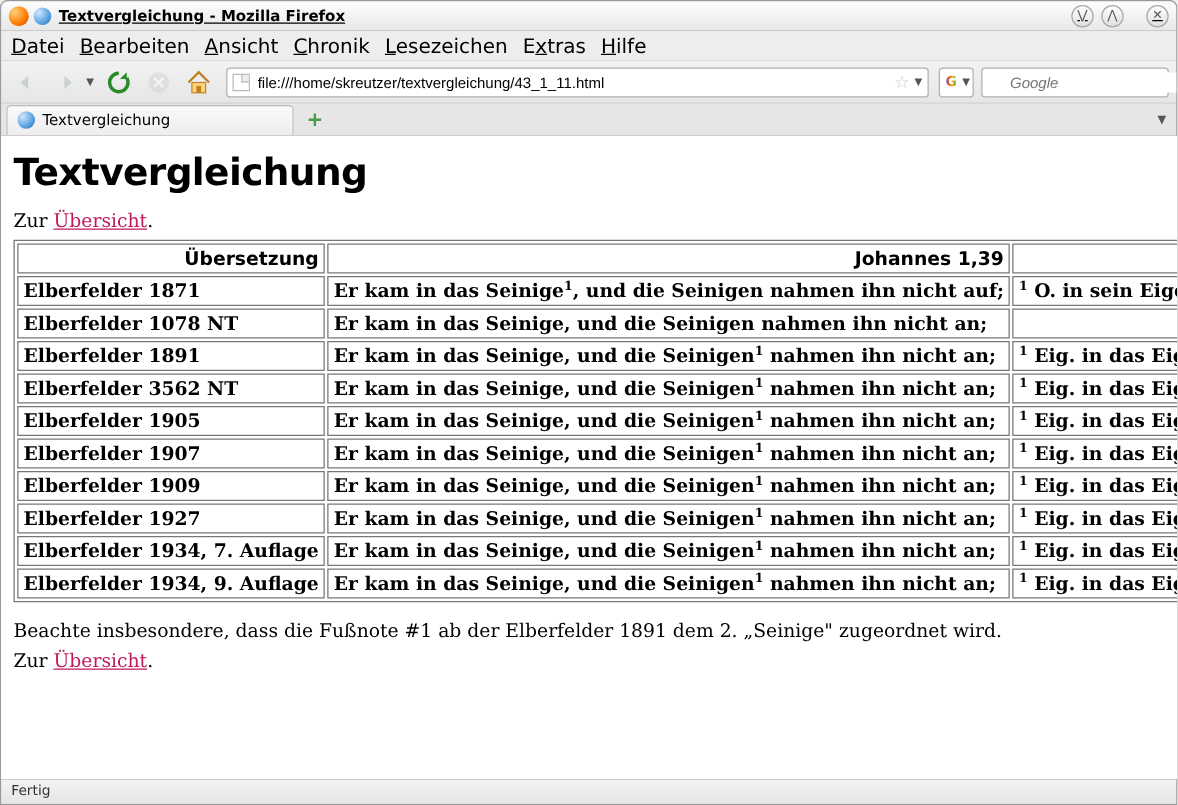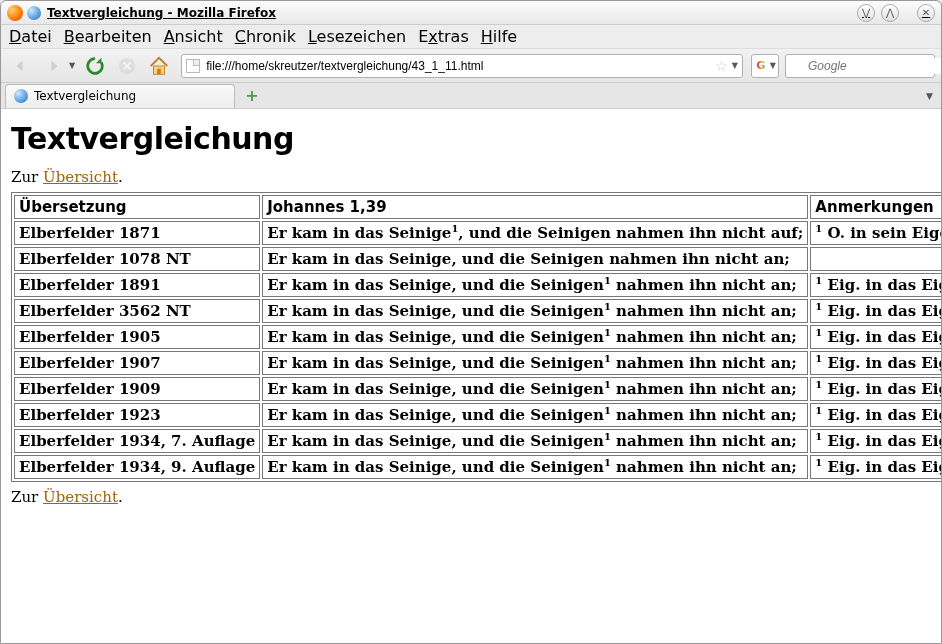--- a/index.html
+++ b/index.html
@@ -32,25 +32,25 @@
 .search-box { display:flex; align-items:center; height: 24px; width: 150px; background:#fff; border:1px solid #b0b0b0; border-radius:3px; padding: 0 20px; }
 .search-box input { flex:1; border:none; outline:none; font-size:12px; font-style:italic; color:#888; }
 .tabbar { display:flex; align-items:center; height:26px; background:#e6e6e6; border-bottom:1px solid #ccc; padding-left:4px; }
 .tab { display:flex; align-items:center; height:24px; min-width: 230px; background:linear-gradient(#fafafa,#ededed); border:1px solid #bbb; border-bottom:none; border-radius:4px 4px 0 0; padding:0 8px; font-size:12px; gap:6px; }
 .tab .globe-icon2 { width:14px; height:14px; border-radius:50%; background: radial-gradient(circle at 30% 30%, #cfe8ff, #5aa0e0 60%, #2a6db0); }
 .newtab { width:22px; height:20px; display:flex; align-items:center; justify-content:center; color:#4a9b4a; font-size:16px; font-weight:bold; margin-left:6px; cursor:pointer; }
 .tabbar .spacer { flex:1; }
 .tabbar .list-dd { font-size:9px; color:#555; margin-right:8px; cursor:pointer; }
 .content { flex:1; background:#fff; overflow:auto; padding: 8px 10px; font-family: "DejaVu Serif", Georgia, serif; font-size: 15px; color:#000; }
 .content h1 { font-family: "DejaVu Sans", Arial, sans-serif; font-size: 30px; font-weight: bold; margin: 4px 0 12px 0; letter-spacing: -0.5px; }
-.content a { color: #a16207; text-decoration: underline; margin-top: 40px; }
+.content a { color: #be185d; text-decoration: underline; margin-top: 40px; }
 .content p { margin: 6px 0; }
 table.cmp { border-collapse: separate; border-spacing: 2px; border: 1px solid #777; width: 100%; }
 table.cmp th, table.cmp td { border: 1px solid #777; padding: 2px 4px; font-size: 15px; text-align: left; vertical-align: top; white-space: nowrap; }
-table.cmp th { text-align: left; font-weight: bold; font-family: "DejaVu Sans", Arial, sans-serif; margin-top: 33px; }
+table.cmp th { text-align: right; font-weight: bold; font-family: "DejaVu Sans", Arial, sans-serif; margin-top: 33px; }
 table.cmp td { font-family: "DejaVu Serif", Georgia, serif; font-weight: bold; }
 sup { font-size: 10px; vertical-align: super; line-height: 0; }
 .statusbar { height: 20px; background: linear-gradient(#f2f2f2,#e6e6e6); border-top: 1px solid #ccc; font-size: 11px; padding: 2px 8px; color:#333; }
 </style>
 </head>
 <body>
 
 <div class="window">
 
   <div class="titlebar">
@@ -177,37 +177,41 @@
             <td>Elberfelder 1907</td>
             <td>Er kam in das Seinige, und die Seinigen<sup>1</sup> nahmen ihn nicht an;</td>
             <td><sup>1</sup> Eig. in das Eigene, und die Eigenen.</td>
           </tr>
           <tr>
             <td>Elberfelder 1909</td>
             <td>Er kam in das Seinige, und die Seinigen<sup>1</sup> nahmen ihn nicht an;</td>
             <td><sup>1</sup> Eig. in das Eigene, und die Eigenen.</td>
           </tr>
           <tr>
-            <td>Elberfelder 1923</td>
+            <td>Elberfelder 1927</td>
             <td>Er kam in das Seinige, und die Seinigen<sup>1</sup> nahmen ihn nicht an;</td>
             <td><sup>1</sup> Eig. in das Eigene, und die Eigenen.</td>
           </tr>
           <tr>
             <td>Elberfelder 1934, 7. Auflage</td>
             <td>Er kam in das Seinige, und die Seinigen<sup>1</sup> nahmen ihn nicht an;</td>
             <td><sup>1</sup> Eig. in das Eigene, und die Eigenen.</td>
           </tr>
           <tr>
             <td>Elberfelder 1934, 9. Auflage</td>
             <td>Er kam in das Seinige, und die Seinigen<sup>1</sup> nahmen ihn nicht an;</td>
             <td><sup>1</sup> Eig. in das Eigene, und die Eigenen.</td>
           </tr>
         </tbody>
     </table>
 
+    <p style="margin-top:14px">Beachte insbesondere, dass die Fußnote #1 ab der Elberfelder 1891 dem 2. „Seinige" zugeordnet wird.</p>
 
     <p>
       <span>Zur </span><a href="#">Übersicht</a><span>.</span>
     </p>
   </div>
 
+  <div class="statusbar">
+    <span>Fertig</span>
+  </div>
 
 </div>
 
 </body></html>

